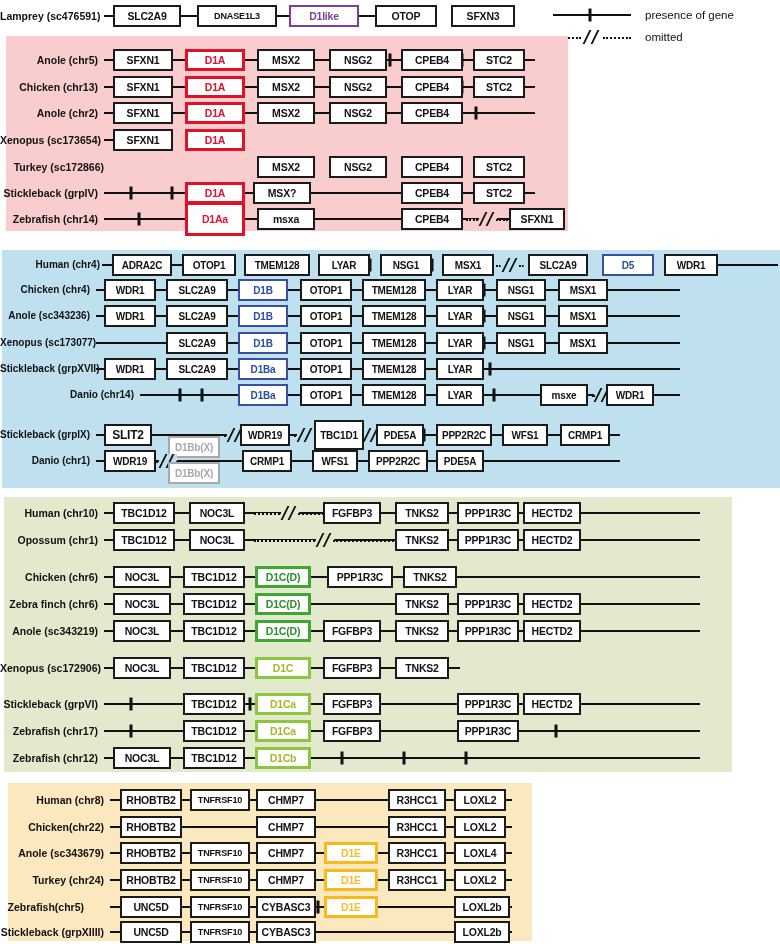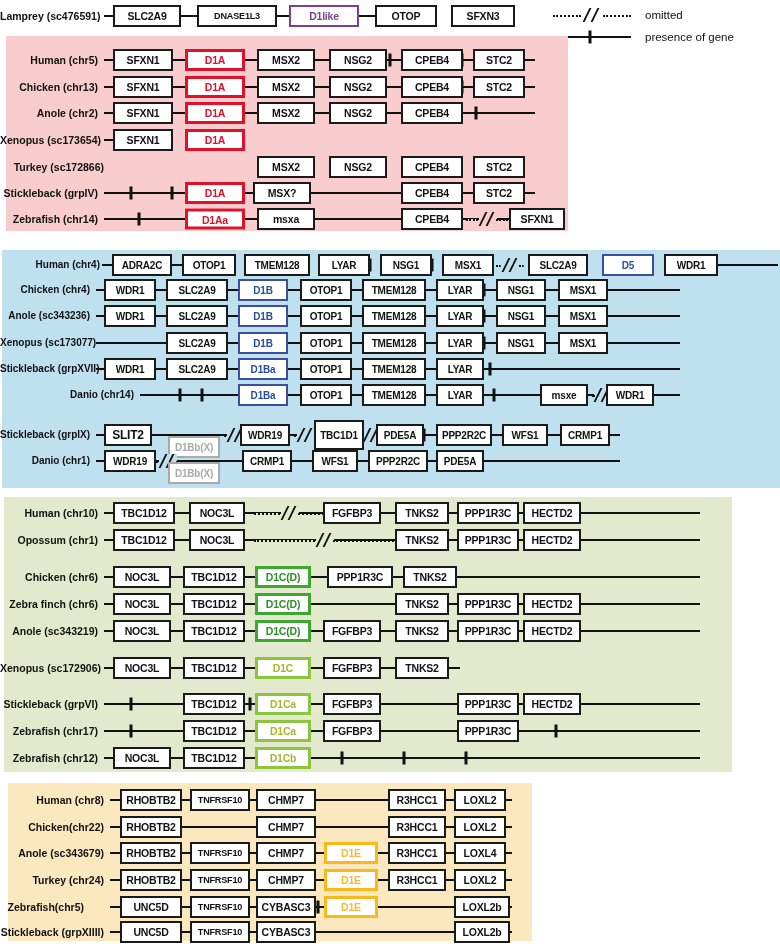--- a/index.html
+++ b/index.html
@@ -52,46 +52,46 @@
   .lg-tick{position:absolute;left:45px;top:50%;transform:translate(-50%,-50%);
            width:3px;height:13px;background:#111;}
 </style>
 </head>
 <body>
 
 <div id="stage">
 
   <div id="legend">
     <div class="lg-row">
+      <div class="lg-line"></div>
+      <div class="lg-tick"></div>
+      <div class="lg-text">presence of gene</div>
+    </div>
+    <div class="lg-row">
       <div class="omit" style="left:8px;top:11px;width:78px;">
         <div class="dl" style="left:0;width:28px;"></div>
         <div class="sl" style="left:33px;"></div>
         <div class="sl2" style="left:41px;"></div>
         <div class="dr" style="left:50px;width:28px;"></div>
       </div>
       <div class="lg-text">omitted</div>
-    </div>
-    <div class="lg-row">
-      <div class="lg-line"></div>
-      <div class="lg-tick"></div>
-      <div class="lg-text">presence of gene</div>
     </div>
   </div>
 
   <div id="panels">
       <div class="panel" style="left: 0px; top: 0px; width: 534px; height: 34px; background: rgb(255, 255, 255);"></div>
       <div class="rowlabel" style="left: 0px; top: 16px; width: 76px; font-size: 10.5px;">Lamprey (sc476591)</div>
       <div class="seg" style="left: 104px; top: 16px; width: 326px;"></div>
       <div class="gbox" style="left: 113px; top: 16px; width: 68px; height: 22px; font-size: 10.5px;">SLC2A9</div>
       <div class="gbox" style="left: 197px; top: 16px; width: 80px; height: 22px; font-size: 9.1px;">DNASE1L3</div>
       <div class="gbox purple" style="left: 289px; top: 16px; width: 70px; height: 22px; font-size: 10.5px;">D1like</div>
       <div class="gbox" style="left: 375px; top: 16px; width: 62px; height: 22px; font-size: 10.5px;">OTOP</div>
       <div class="gbox" style="left: 451px; top: 16px; width: 64px; height: 22px; font-size: 10.5px;">SFXN3</div>
       <div class="panel" style="left: 6px; top: 36px; width: 562px; height: 195px; background: rgb(249, 205, 205);"></div>
-      <div class="rowlabel" style="left: 0px; top: 60px; width: 98px; font-size: 10.5px;">Human (chr5)</div>
+      <div class="rowlabel" style="left: 0px; top: 60px; width: 98px; font-size: 10.5px;">Anole (chr5)</div>
       <div class="seg" style="left: 104px; top: 60px; width: 431px;"></div>
       <div class="tick" style="left: 390px; top: 60px;"></div>
       <div class="tick" style="left: 462px; top: 60px;"></div>
       <div class="gbox" style="left: 113px; top: 60px; width: 60px; height: 22px; font-size: 10.5px;">SFXN1</div>
       <div class="gbox red" style="left: 185px; top: 60px; width: 60px; height: 22px; font-size: 10.5px;">D1A</div>
       <div class="gbox" style="left: 257px; top: 60px; width: 58px; height: 22px; font-size: 10.5px;">MSX2</div>
       <div class="gbox" style="left: 329px; top: 60px; width: 58px; height: 22px; font-size: 10.5px;">NSG2</div>
       <div class="gbox" style="left: 401px; top: 60px; width: 62px; height: 22px; font-size: 10.5px;">CPEB4</div>
       <div class="gbox" style="left: 473px; top: 60px; width: 52px; height: 22px; font-size: 10.5px;">STC2</div>
       <div class="rowlabel" style="left: 0px; top: 87px; width: 98px; font-size: 10.5px;">Chicken (chr13)</div>
@@ -131,21 +131,21 @@
       <div class="rowlabel" style="left: 0px; top: 219px; width: 98px; font-size: 10.5px;">Zebrafish (chr14)</div>
       <div class="seg" style="left: 104px; top: 219px; width: 441px;"></div>
       <div class="omit" style="left: 466px; top: 219px; width: 42px; height: 14px;">
         <div style="position: absolute; left: 13px; top: 0px; width: 18px; height: 14px; background: rgb(249, 205, 205);"></div>
         <div class="dl" style="left:0;width:12px;background:#f9cdcd"></div>
         <div class="sl" style="left:16px"></div>
         <div class="sl2" style="left:23px"></div>
         <div class="dr" style="left:30px;width:12px"></div>
       </div>
       <div class="tick" style="left: 139px; top: 219px;"></div>
-      <div class="gbox red" style="left: 185px; top: 219px; width: 60px; height: 21px; font-size: 10.5px;">D1Aa</div>
+      <div class="gbox red" style="left: 185px; top: 219px; width: 60px; height: 34px; font-size: 10.5px;">D1Aa</div>
       <div class="gbox" style="left: 257px; top: 219px; width: 58px; height: 22px; font-size: 10.5px;">msxa</div>
       <div class="gbox" style="left: 401px; top: 219px; width: 62px; height: 22px; font-size: 10.5px;">CPEB4</div>
       <div class="gbox" style="left: 509px; top: 219px; width: 56px; height: 22px; font-size: 10.5px;">SFXN1</div>
       <div class="panel" style="left: 2px; top: 250px; width: 778px; height: 238px; background: rgb(191, 224, 239);"></div>
       <div class="rowlabel" style="left: 0px; top: 265px; width: 100px; font-size: 10px;">Human (chr4)</div>
       <div class="seg" style="left: 102px; top: 265px; width: 112px;"></div>
       <div class="seg" style="left: 718px; top: 265px; width: 60px;"></div>
       <div class="omit" style="left: 496px; top: 265px; width: 28px; height: 14px;">
         <div style="position: absolute; left: 6px; top: 0px; width: 18px; height: 14px; background: rgb(191, 224, 239);"></div>
         <div class="dl" style="left:0;width:5px;background:#bfe0ef"></div>

